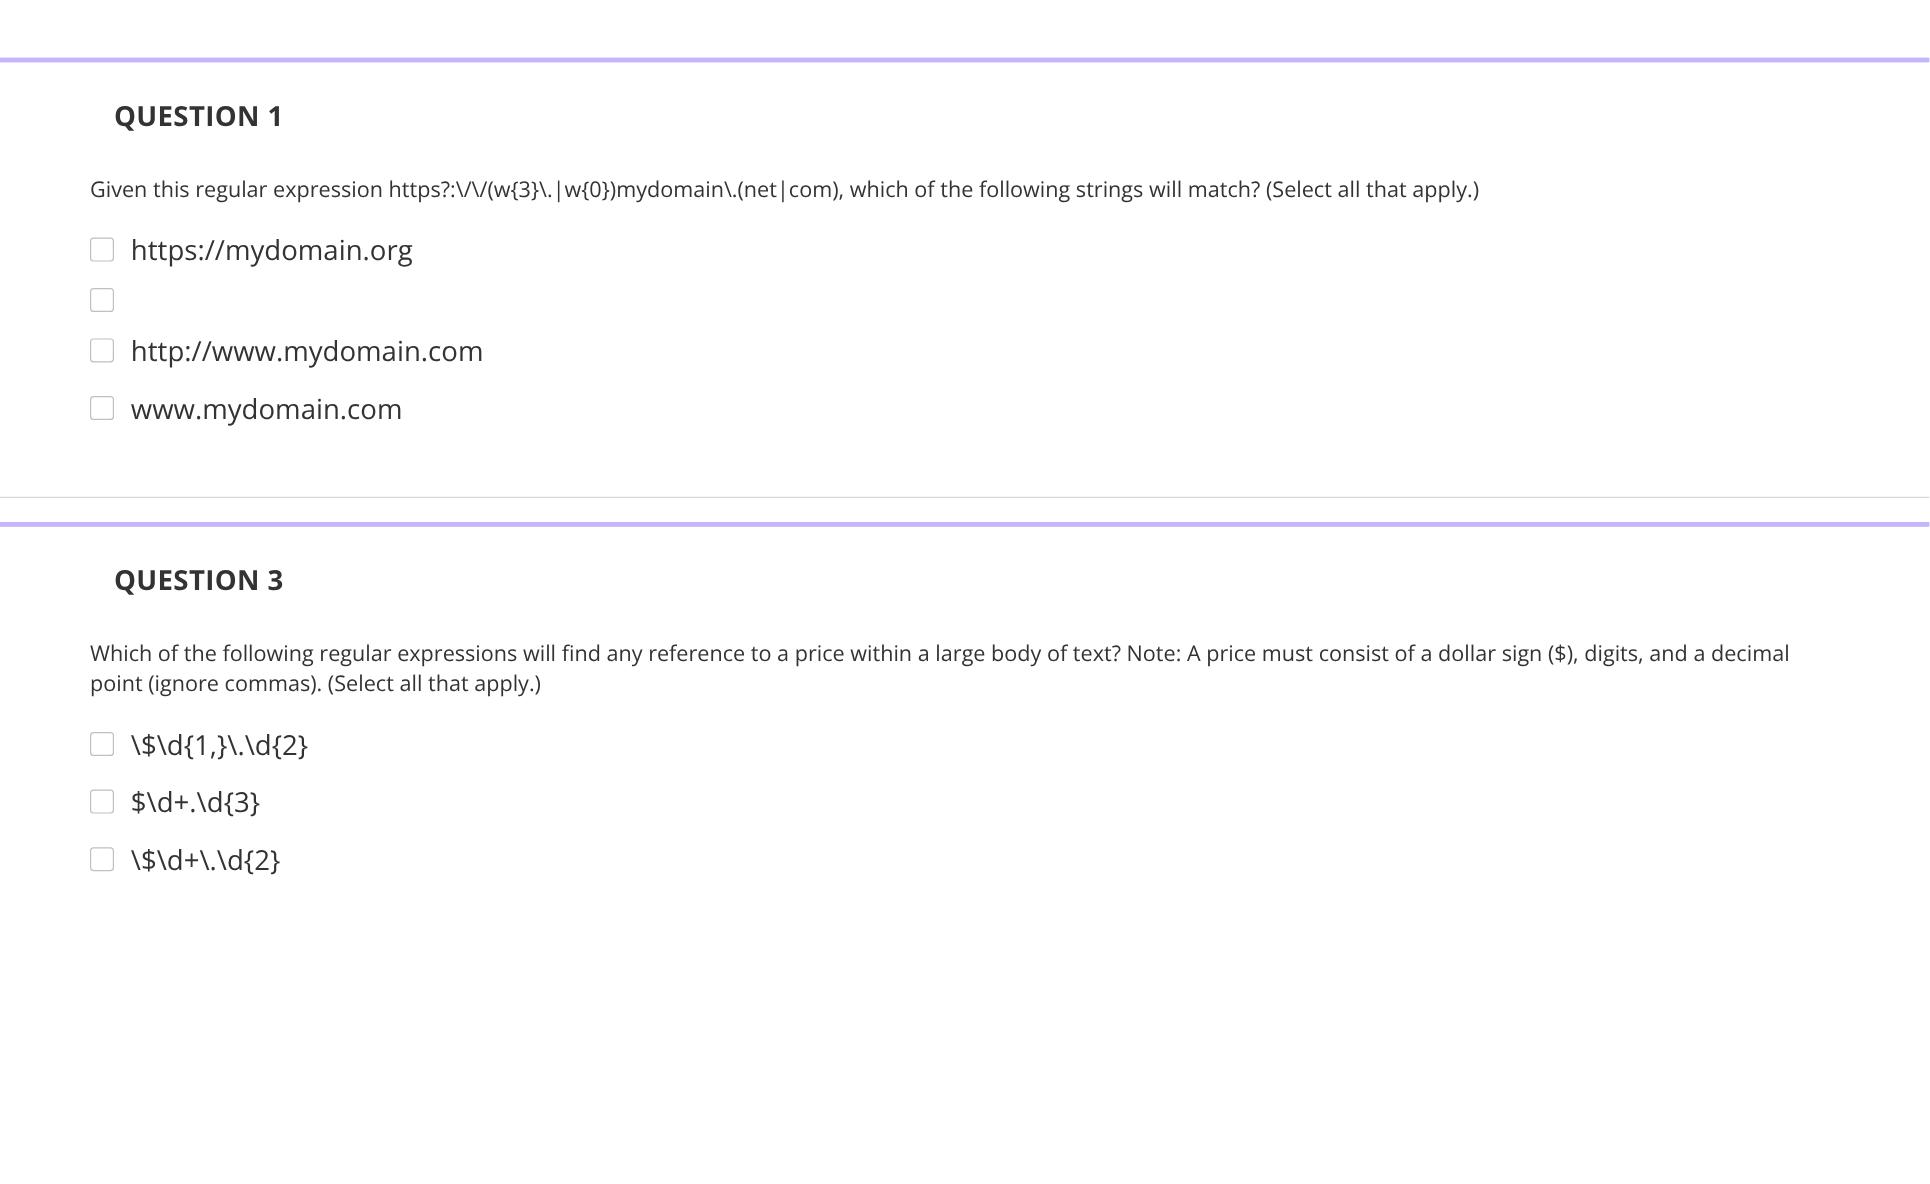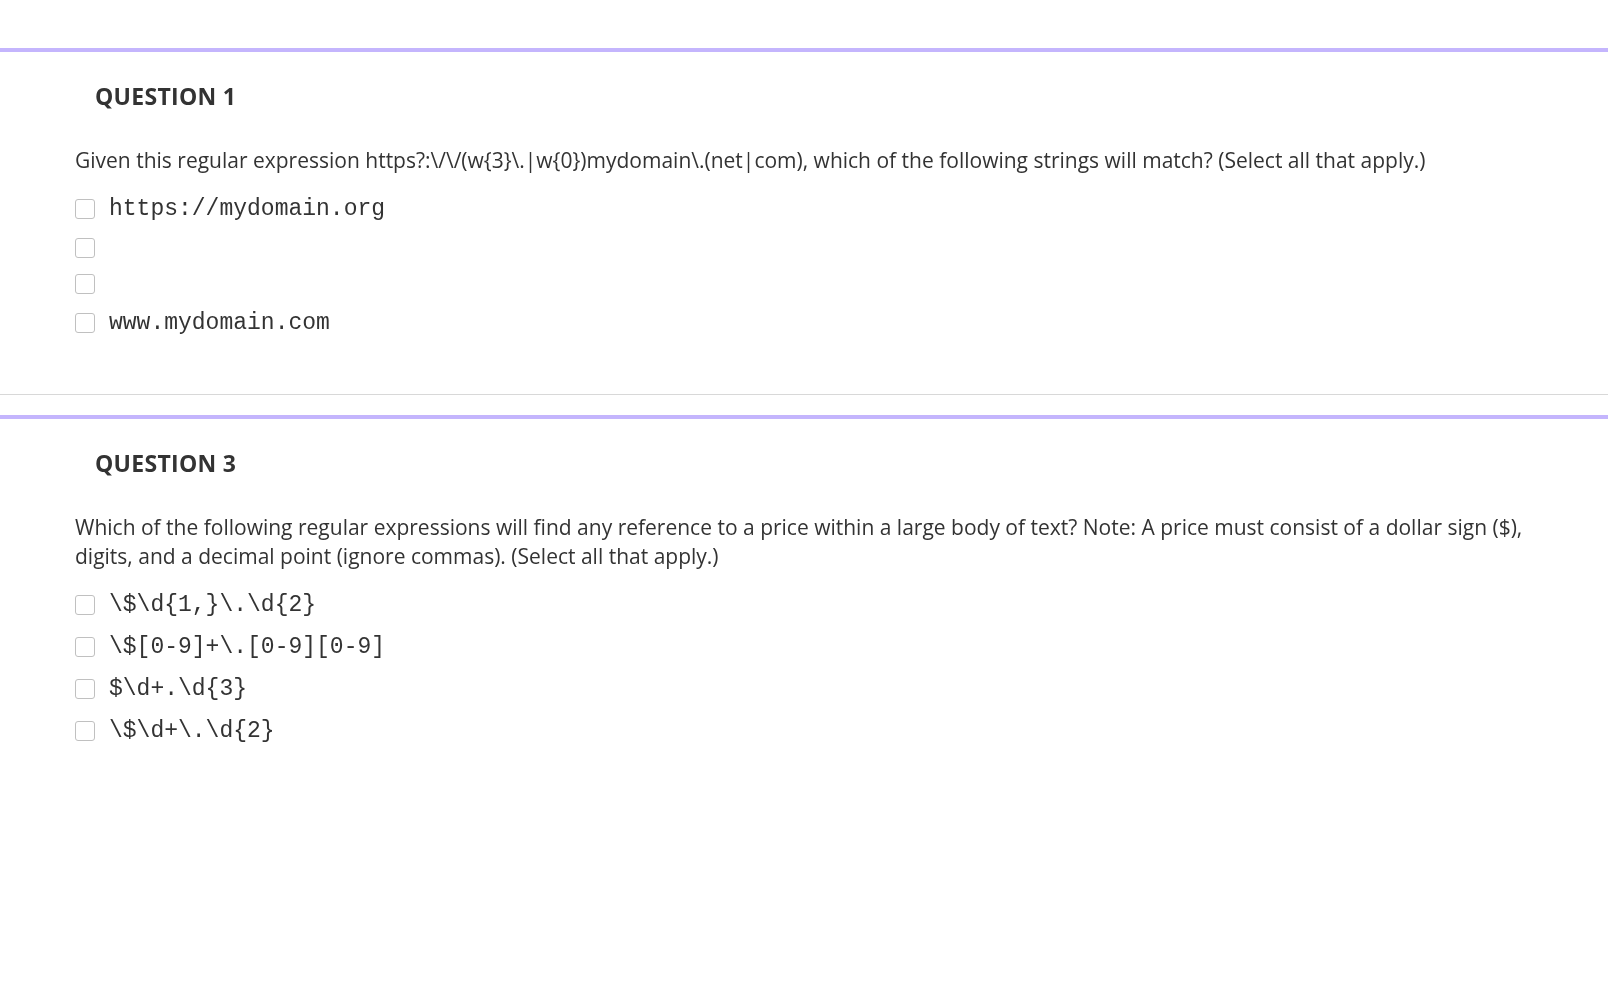--- a/index.html
+++ b/index.html
@@ -19,36 +19,35 @@
     }
     .question-title {
       font-weight: 700;
       font-size: 23px;
       color: #333333;
       letter-spacing: 0.3px;
       margin-bottom: 34px;
       padding-left: 20px;
     }
     .question-text {
-      font-size: 21px;
+      font-size: 18px;
       color: #333333;
       line-height: 1.35;
       margin-bottom: 14px;
     }
     .options {
       display: flex;
       flex-direction: column;
       gap: 0;
     }
     .option-row {
       display: flex;
       align-items: center;
       gap: 14px;
       padding: 8px 0;
-      font-family: Liberation Mono, monospace;
     }
     .checkbox {
       width: 20px;
       height: 20px;
       border: 1.5px solid #c0c0c0;
       border-radius: 3px;
       background: #ffffff;
       flex-shrink: 0;
     }
     .option-label {
@@ -76,20 +75,21 @@
     <div class="options">
       <div class="option-row">
         <div class="checkbox"></div>
         <div class="option-label">https://mydomain.org</div>
       </div>
       <div class="option-row">
         <div class="checkbox"></div>
       </div>
       <div class="option-row">
         <div class="checkbox"></div>
+        <div class="option-label">http://www.mydomain.com</div>
       </div>
       <div class="option-row">
         <div class="checkbox"></div>
         <div class="option-label">www.mydomain.com</div>
       </div>
     </div>
   </div>
   <div class="divider-bottom"></div>
 </div>
 
@@ -97,24 +97,20 @@
   <div class="question-inner">
     <div class="question-title">QUESTION 3</div>
     <div class="question-text">Which of the following regular expressions will find any reference to a price within a large body of text? Note: A price must consist of a dollar sign ($), digits, and a decimal point (ignore commas). (Select all that apply.)</div>
     <div class="options">
       <div class="option-row">
         <div class="checkbox"></div>
         <div class="option-label">\$\d{1,}\.\d{2}</div>
       </div>
       <div class="option-row">
         <div class="checkbox"></div>
-        <div class="option-label">\$[0-9]+\.[0-9][0-9]</div>
-      </div>
-      <div class="option-row">
-        <div class="checkbox"></div>
         <div class="option-label">$\d+.\d{3}</div>
       </div>
       <div class="option-row">
         <div class="checkbox"></div>
         <div class="option-label">\$\d+\.\d{2}</div>
       </div>
     </div>
   </div>
 </div>
 

